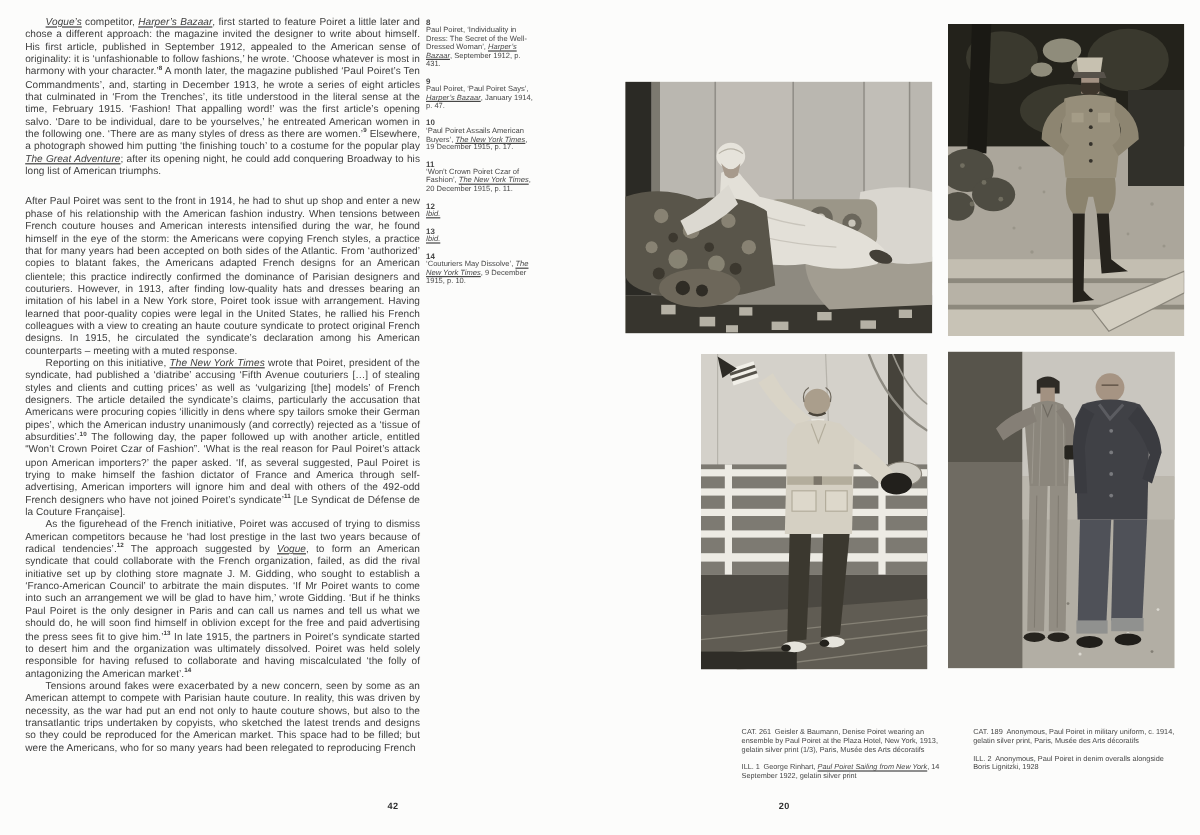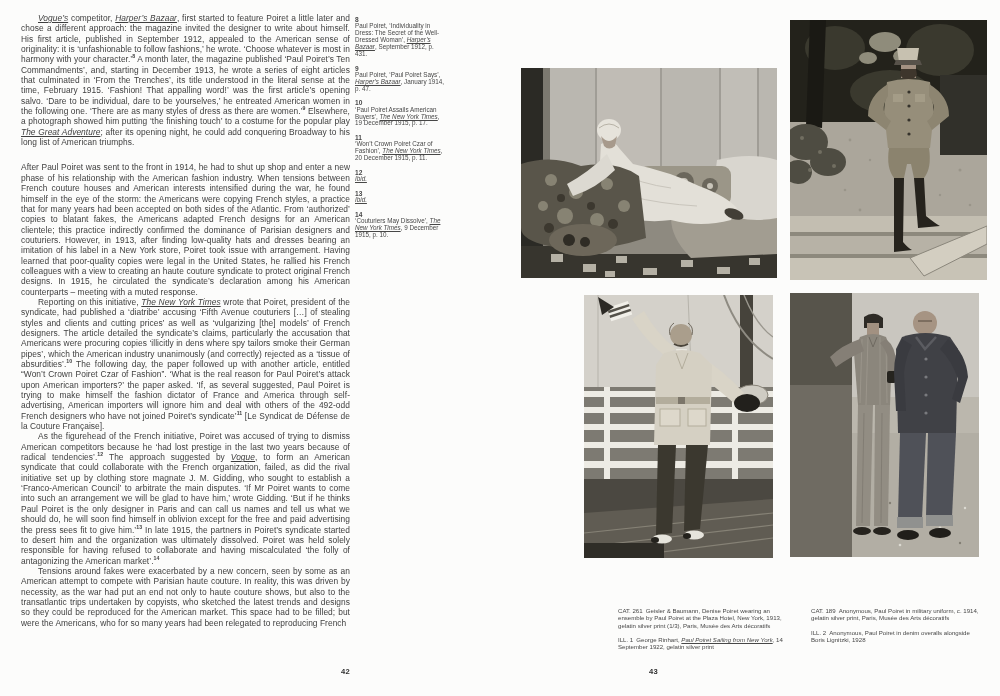--- a/index.html
+++ b/index.html
@@ -41,21 +41,21 @@
     font-size:6.1px;line-height:7.35px;color:#474747;
   }
   #captions-left{left:618px;width:168px;}
   #captions-right{left:811px;width:170px;}
   .cap-entry{margin:0 0 7px 0;}
   
   .pagenum{
     position:absolute;top:667px;font-size:7.6px;font-weight:700;color:#2f2f2f;
     letter-spacing:.3px;
   }
-  #pagenum-42{left:341px;}
+  #pagenum-42{left:323px;}
   #pagenum-43{left:649px;}
   i{font-style:italic;text-decoration:underline;}
 </style>
 </head>
 <body>
 
 <div class="spread">
 
   <div>
     <div class="text-col">
@@ -355,15 +355,15 @@
 
     <div class="captions" id="captions-left">
       <p class="cap-entry"><span>CAT. 261 Geisler &amp; Baumann, Denise Poiret wearing an ensemble by Paul Poiret at the Plaza Hotel, New York, 1913, gelatin silver print (1/3), Paris, Musée des Arts décoratifs</span></p>
       <p class="cap-entry"><span>ILL. 1 George Rinhart, </span><i>Paul Poiret Sailing from New York</i><span>, 14 September 1922, gelatin silver print</span></p>
     </div>
     <div class="captions" id="captions-right">
       <p class="cap-entry"><span>CAT. 189 Anonymous, Paul Poiret in military uniform, c. 1914, gelatin silver print, Paris, Musée des Arts décoratifs</span></p>
       <p class="cap-entry"><span>ILL. 2 Anonymous, Paul Poiret in denim overalls alongside Boris Lignitzki, 1928</span></p>
     </div>
 
-    <div class="pagenum" id="pagenum-43">43</div>
+    <div class="pagenum" id="pagenum-43">20</div>
   </div>
 </div>
 
 </body></html>

